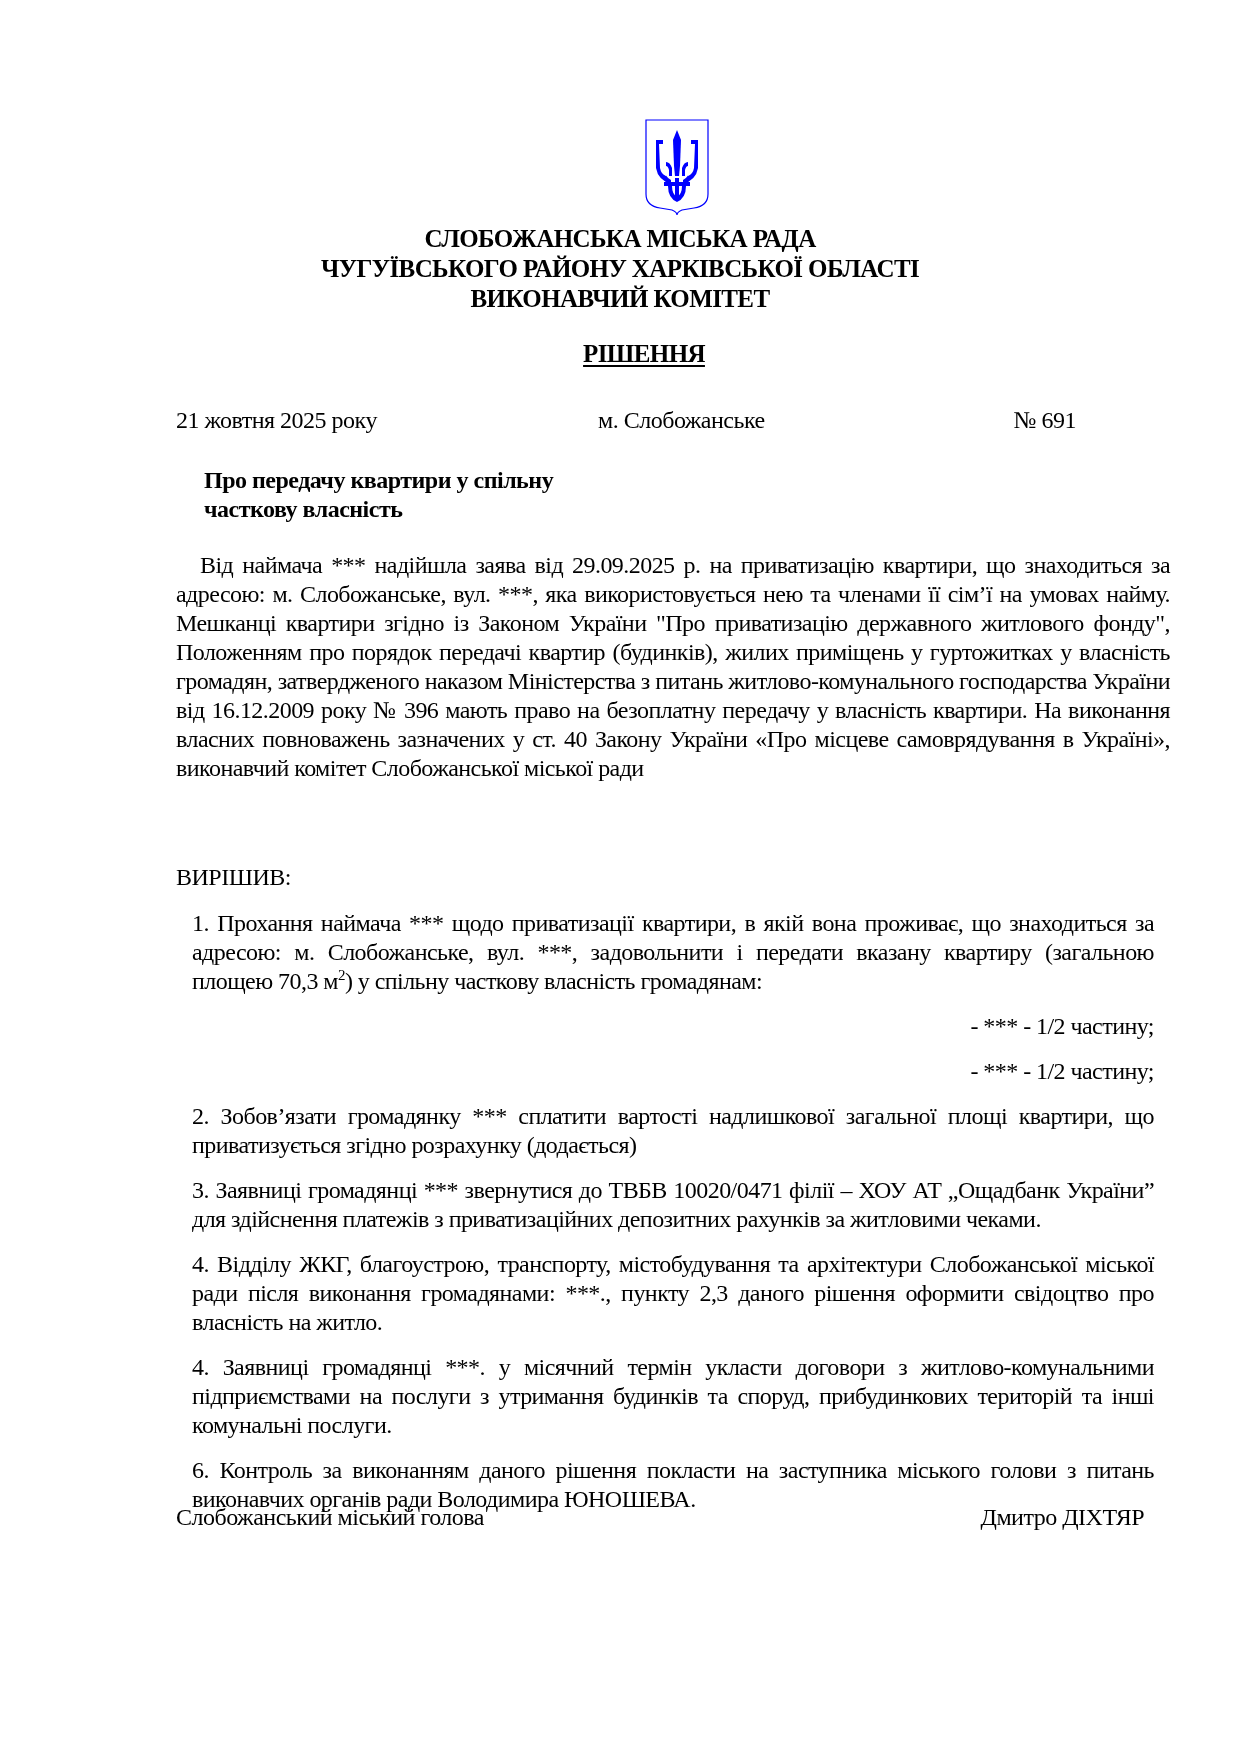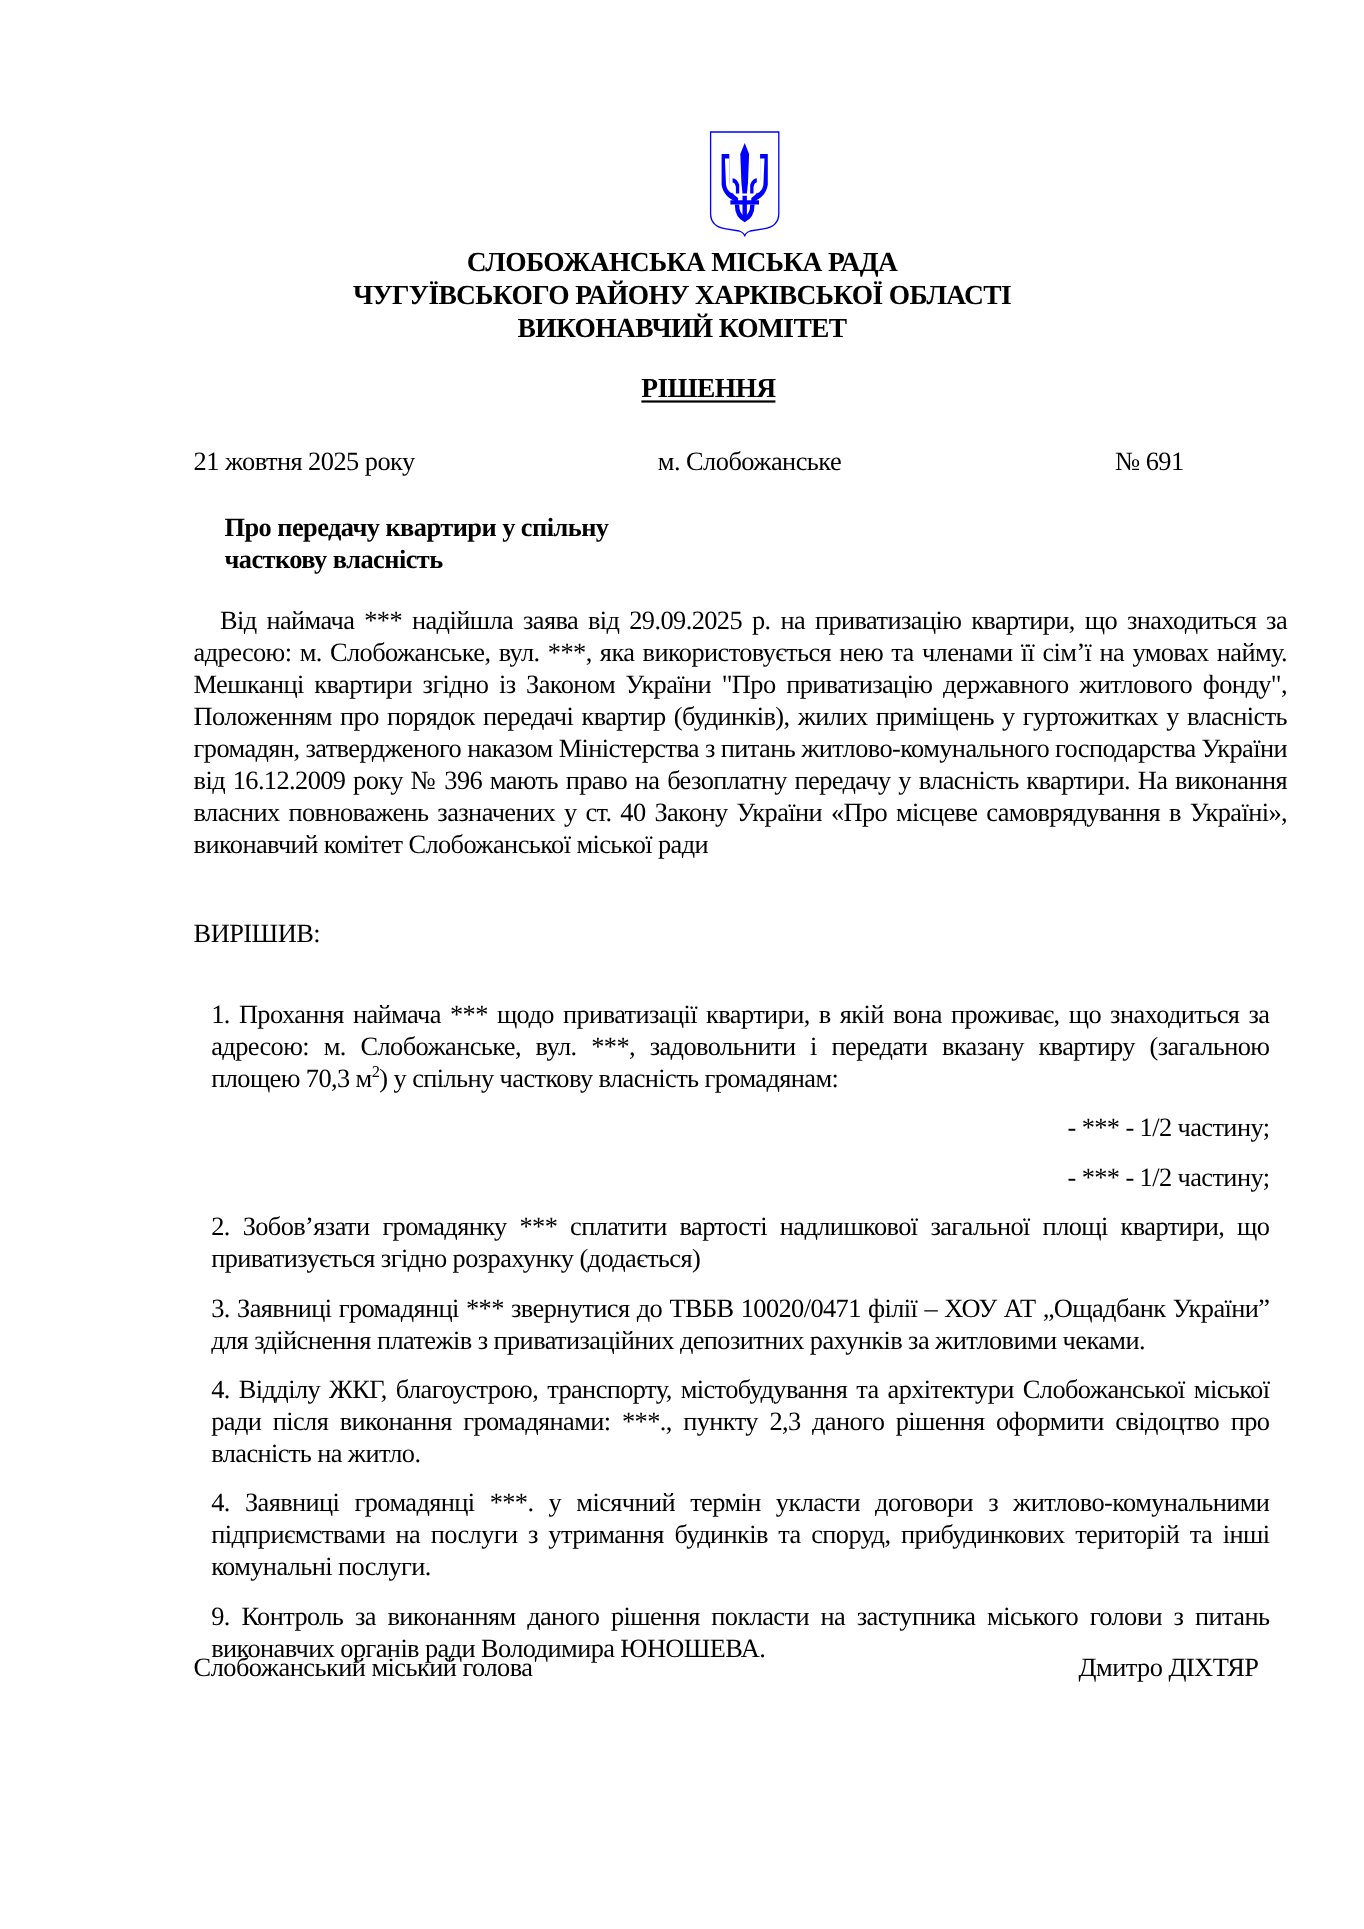--- a/index.html
+++ b/index.html
@@ -85,21 +85,21 @@
       line-height: 29px;
       letter-spacing: -0.55px;
       text-align: justify;
     }
     .intro {
       top: 551px;
       text-indent: 24px;
     }
     .resolved {
       position: absolute;
-      top: 836px;
+      top: 864px;
       left: 176px;
       font-size: 24px;
       letter-spacing: -0.5px;
     }
     .items {
       top: 893px;
     }
     .items p {
       margin: 16px;
       text-align: justify;
@@ -172,21 +172,21 @@
   <div class="resolved">ВИРІШИВ:</div>
 
   <div class="body-text items">
     <p><span>1. Прохання наймача *** щодо приватизації квартири, в якій вона проживає, що знаходиться за адресою: м. Слобожанське, вул. ***, задовольнити і передати вказану квартиру (загальною площею 70,3 м</span><sup>2</sup><span>) у спільну часткову власність громадянам:</span></p>
     <p class="dash-line"> -  *** - 1/2  частину;</p>
     <p class="dash-line"> -  *** - 1/2  частину;</p>
     <p>2. Зобов’язати  громадянку *** сплатити вартості надлишкової загальної площі  квартири, що приватизується згідно розрахунку (додається)</p>
     <p>3. Заявниці громадянці *** звернутися до ТВБВ 10020/0471 філії – ХОУ АТ „Ощадбанк України” для здійснення платежів з приватизаційних депозитних рахунків за житловими чеками.</p>
     <p>4. Відділу ЖКГ, благоустрою, транспорту, містобудування та архітектури Слобожанської міської ради після виконання громадянами: ***., пункту 2,3  даного рішення оформити свідоцтво про власність на житло.</p>
     <p>4. Заявниці  громадянці  ***. у місячний термін укласти договори з житлово-комунальними підприємствами на послуги з утримання будинків та споруд, прибудинкових територій та інші комунальні послуги.</p>
-    <p>9. Контроль за виконанням даного рішення покласти на заступника міського голови з питань виконавчих органів ради Володимира ЮНОШЕВА.</p>
+    <p>6. Контроль за виконанням даного рішення покласти на заступника міського голови з питань виконавчих органів ради Володимира ЮНОШЕВА.</p>
   </div>
 
   <div class="signature">
     <span class="sig-position">Слобожанський міський голова</span>
     <span class="sig-name">Дмитро ДІХТЯР</span>
   </div>
 
 </div>
 
 </body></html>

